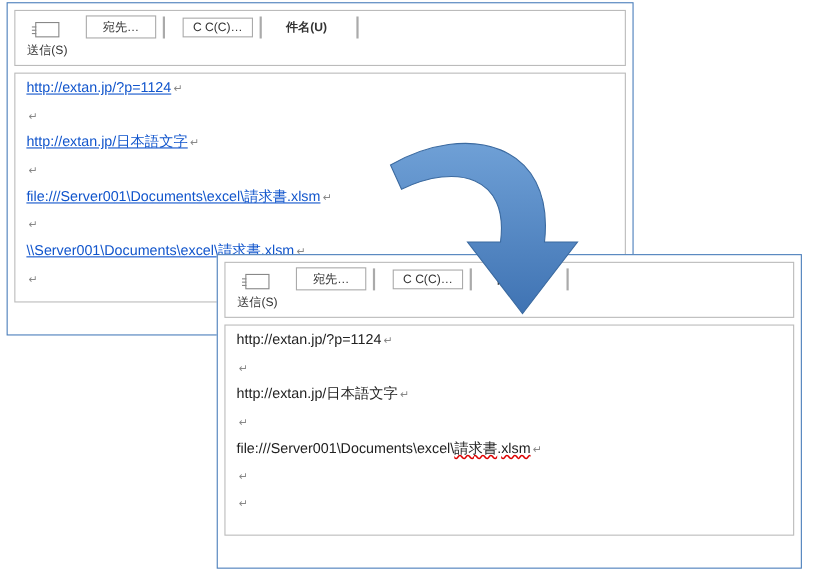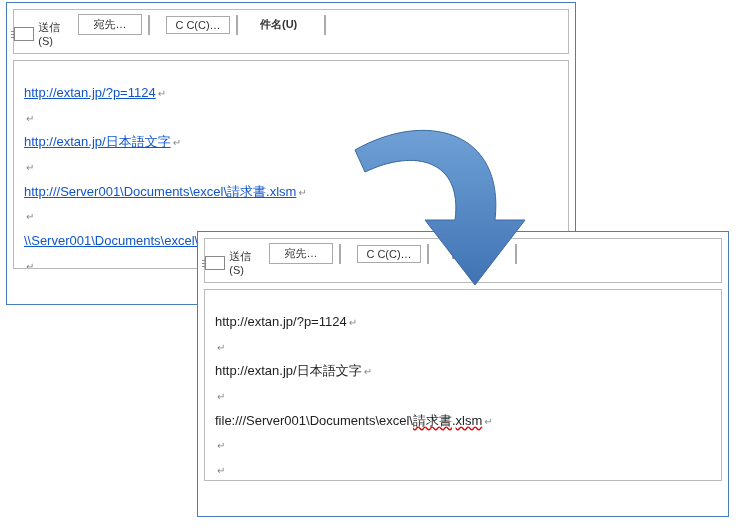--- a/index.html
+++ b/index.html
@@ -23,21 +23,21 @@
   .header-area {
     border: 1px solid #bbb;
     margin: 6px;
     padding: 4px 6px 4px 0;
     display: flex;
     align-items: flex-start;
     gap: 6px;
   }
   .send-col {
     display: flex;
-    flex-direction: row;
+    flex-direction: column;
     align-items: center;
     justify-content: center;
     width: 58px;
     padding: 6px 0 2px 0;
     gap: 4px;
     color: #333;
     font-size: 11px;
   }
   .send-icon {
     width: 22px; height: 14px;
@@ -71,21 +71,21 @@
   }
   .field-input {
     flex: 1;
     height: 20px;
     border: 1px solid #aaa;
     background: #fff;
   }
   .body-area {
     border: 1px solid #bbb;
     margin: 0 6px 6px 6px;
-    padding: 20px 10px;
+    padding: 1px 10px;
     line-height: 1.9;
     font-size: 13px;
     color: #222;
     height: calc(100% - 92px);
     overflow: hidden;
   }
   .link-line {
     color: #1155cc;
     text-decoration: underline;
     display: inline;
@@ -130,21 +130,21 @@
         <div class="field-label-text">件名(U)</div>
         <div class="field-input"></div>
       </div>
     </div>
   </div>
   <div class="body-area">
     <div><span class="link-line">http://extan.jp/?p=1124</span><span class="para-mark">↵</span></div>
     <div><span class="para-mark">↵</span></div>
     <div><span class="link-line">http://extan.jp/日本語文字</span><span class="para-mark">↵</span></div>
     <div><span class="para-mark">↵</span></div>
-    <div><span class="link-line">http:///Server001\Documents\excel\請求書.xlsm</span><span class="para-mark">↵</span></div>
+    <div><span class="link-line">file:///Server001\Documents\excel\請求書.xlsm</span><span class="para-mark">↵</span></div>
     <div><span class="para-mark">↵</span></div>
     <div><span class="link-line">\\Server001\Documents\excel\請求書.xlsm</span><span class="para-mark">↵</span></div>
     <div><span class="para-mark">↵</span></div>
   </div>
 </div>
 
 <div class="compose-window window-2">
   <div class="header-area">
     <div class="send-col">
       <div class="send-icon"></div>

